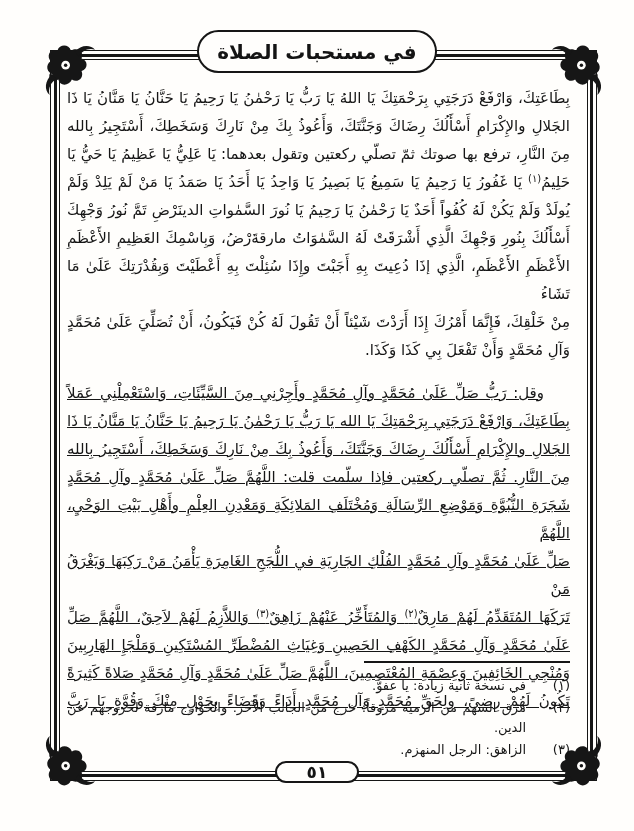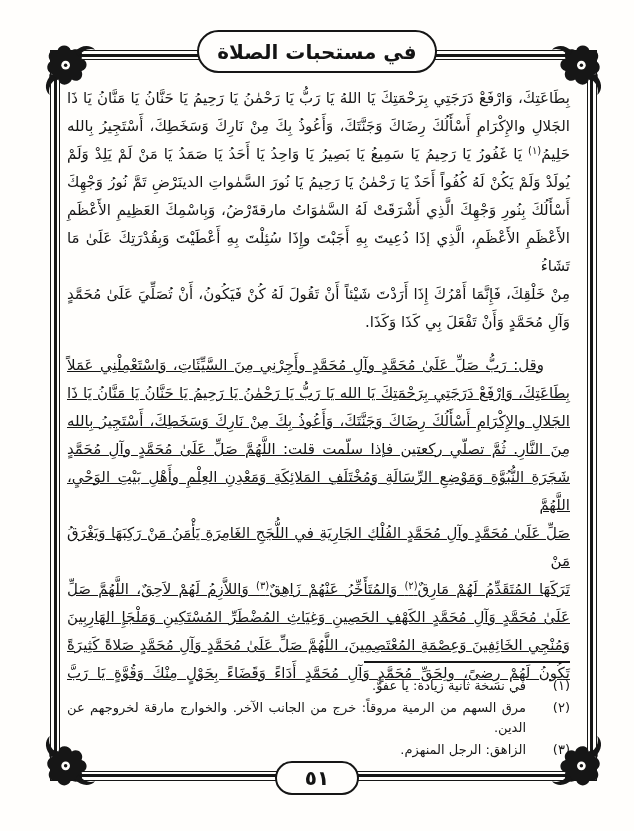--- a/index.html
+++ b/index.html
@@ -21,21 +21,21 @@
   .corner.bl { left:-8px;  bottom:-8px; transform:scaleY(-1); }
   .corner.br { right:-8px; bottom:-8px; transform:scale(-1,-1); }
   
   .cartouche {
     position:absolute; left:50%; transform:translateX(-50%);
     background:#fffefc; border:2px solid #161616; border-radius:26px;
     display:flex; align-items:center; justify-content:center;
     z-index:5; box-sizing:border-box;
   }
   .header-cartouche { top:30px; width:240px; height:43px; font-size:20px; font-weight:bold; }
-  .pagenum-cartouche { top:761px; width:84px; height:34px; font-size:20px; font-weight:bold; border-radius:17px; }
+  .pagenum-cartouche { top:761px; width:84px; height:22px; font-size:17px; font-weight:bold; border-radius:17px; }
   
   .body-text {
     position:absolute; right:64px; top:84px; width:503px;
     direction:rtl; font-size:15px; line-height:28px; color:#161616;margin-left:48px;
   }
   .para + .para { margin-top:15px;text-decoration:underline; }
   .para.indent .body-line:first-child { text-indent:26px; }
   .body-line { text-align:justify; text-align-last:justify; }
   .body-line.no-fill { text-align-last:right; }
   .body-line sup { font-size:10px; line-height:0; vertical-align:5px; }
@@ -85,20 +85,21 @@
   </div>
 
   <div class="cartouche header-cartouche">
     <span>في مستحبات الصلاة</span>
   </div>
 
   <div class="body-text">
       <div class="para">
         <div class="body-line">بِطَاعَتِكَ، وَارْفَعْ دَرَجَتِي بِرَحْمَتِكَ يَا اللهُ يَا رَبُّ يَا رَحْمٰنُ يَا رَحِيمُ يَا حَنَّانُ يَا مَنَّانُ يَا ذَا</div>
         <div class="body-line">الجَلالِ والإِكْرَامِ أَسْأَلُكَ رِضَاكَ وَجَنَّتَكَ، وَأَعُوذُ بِكَ مِنْ نَارِكَ وَسَخَطِكَ، أَسْتَجِيرُ بِالله</div>
+        <div class="body-line">مِنَ النَّارِ، ترفع بها صوتك ثمّ تصلّي ركعتين وتقول بعدهما: يَا عَلِيُّ يَا عَظِيمُ يَا حَيُّ يَا</div>
         <div class="body-line">حَلِيمُ<sup>(١)</sup> يَا غَفُورُ يَا رَحِيمُ يَا سَمِيعُ يَا بَصِيرُ يَا وَاحِدُ يَا أَحَدُ يَا صَمَدُ يَا مَنْ لَمْ يَلِدْ وَلَمْ</div>
         <div class="body-line">يُولَدْ وَلَمْ يَكُنْ لَهُ كُفُواً أَحَدٌ يَا رَحْمٰنُ يَا رَحِيمُ يَا نُورَ السَّمٰواتِ الدينَرْضِ تَمَّ نُورُ وَجْهِكَ</div>
         <div class="body-line">أَسْأَلُكَ بِنُورِ وَجْهِكَ الَّذِي أَشْرَقَتْ لَهُ السَّمٰوَاتُ مارقةَرْضُ، وَبِاسْمِكَ العَظِيمِ الأَعْظَمِ</div>
         <div class="body-line">الأَعْظَمِ الأَعْظَمِ، الَّذِي إذَا دُعِيتَ بِهِ أَجَبْتَ وإِذَا سُئِلْتَ بِهِ أَعْطَيْتَ وَبِقُدْرَتِكَ عَلَىٰ مَا تَشَاءُ</div>
         <div class="body-line">مِنْ خَلْقِكَ، فَإِنَّمَا أَمْرُكَ إِذَا أَرَدْتَ شَيْئاً أَنْ تَقُولَ لَهُ كُنْ فَيَكُونُ، أَنْ تُصَلِّيَ عَلَىٰ مُحَمَّدٍ</div>
         <div class="body-line no-fill">وَآلِ مُحَمَّدٍ وَأَنْ تَفْعَلَ بِي كَذَا وَكَذَا.</div>
       </div>
       <div class="para indent">
         <div class="body-line">وقل: رَبُّ صَلِّ عَلَىٰ مُحَمَّدٍ وآلِ مُحَمَّدٍ وأَجِرْنِي مِنَ السَّيِّئَاتِ، وَاسْتَعْمِلْنِي عَمَلاً</div>
         <div class="body-line">بِطَاعَتِكَ، وَارْفَعْ دَرَجَتِي بِرَحْمَتِكَ يَا الله يَا رَبُّ يَا رَحْمٰنُ يَا رَحِيمُ يَا حَنَّانُ يَا مَنَّانُ يَا ذَا</div>

